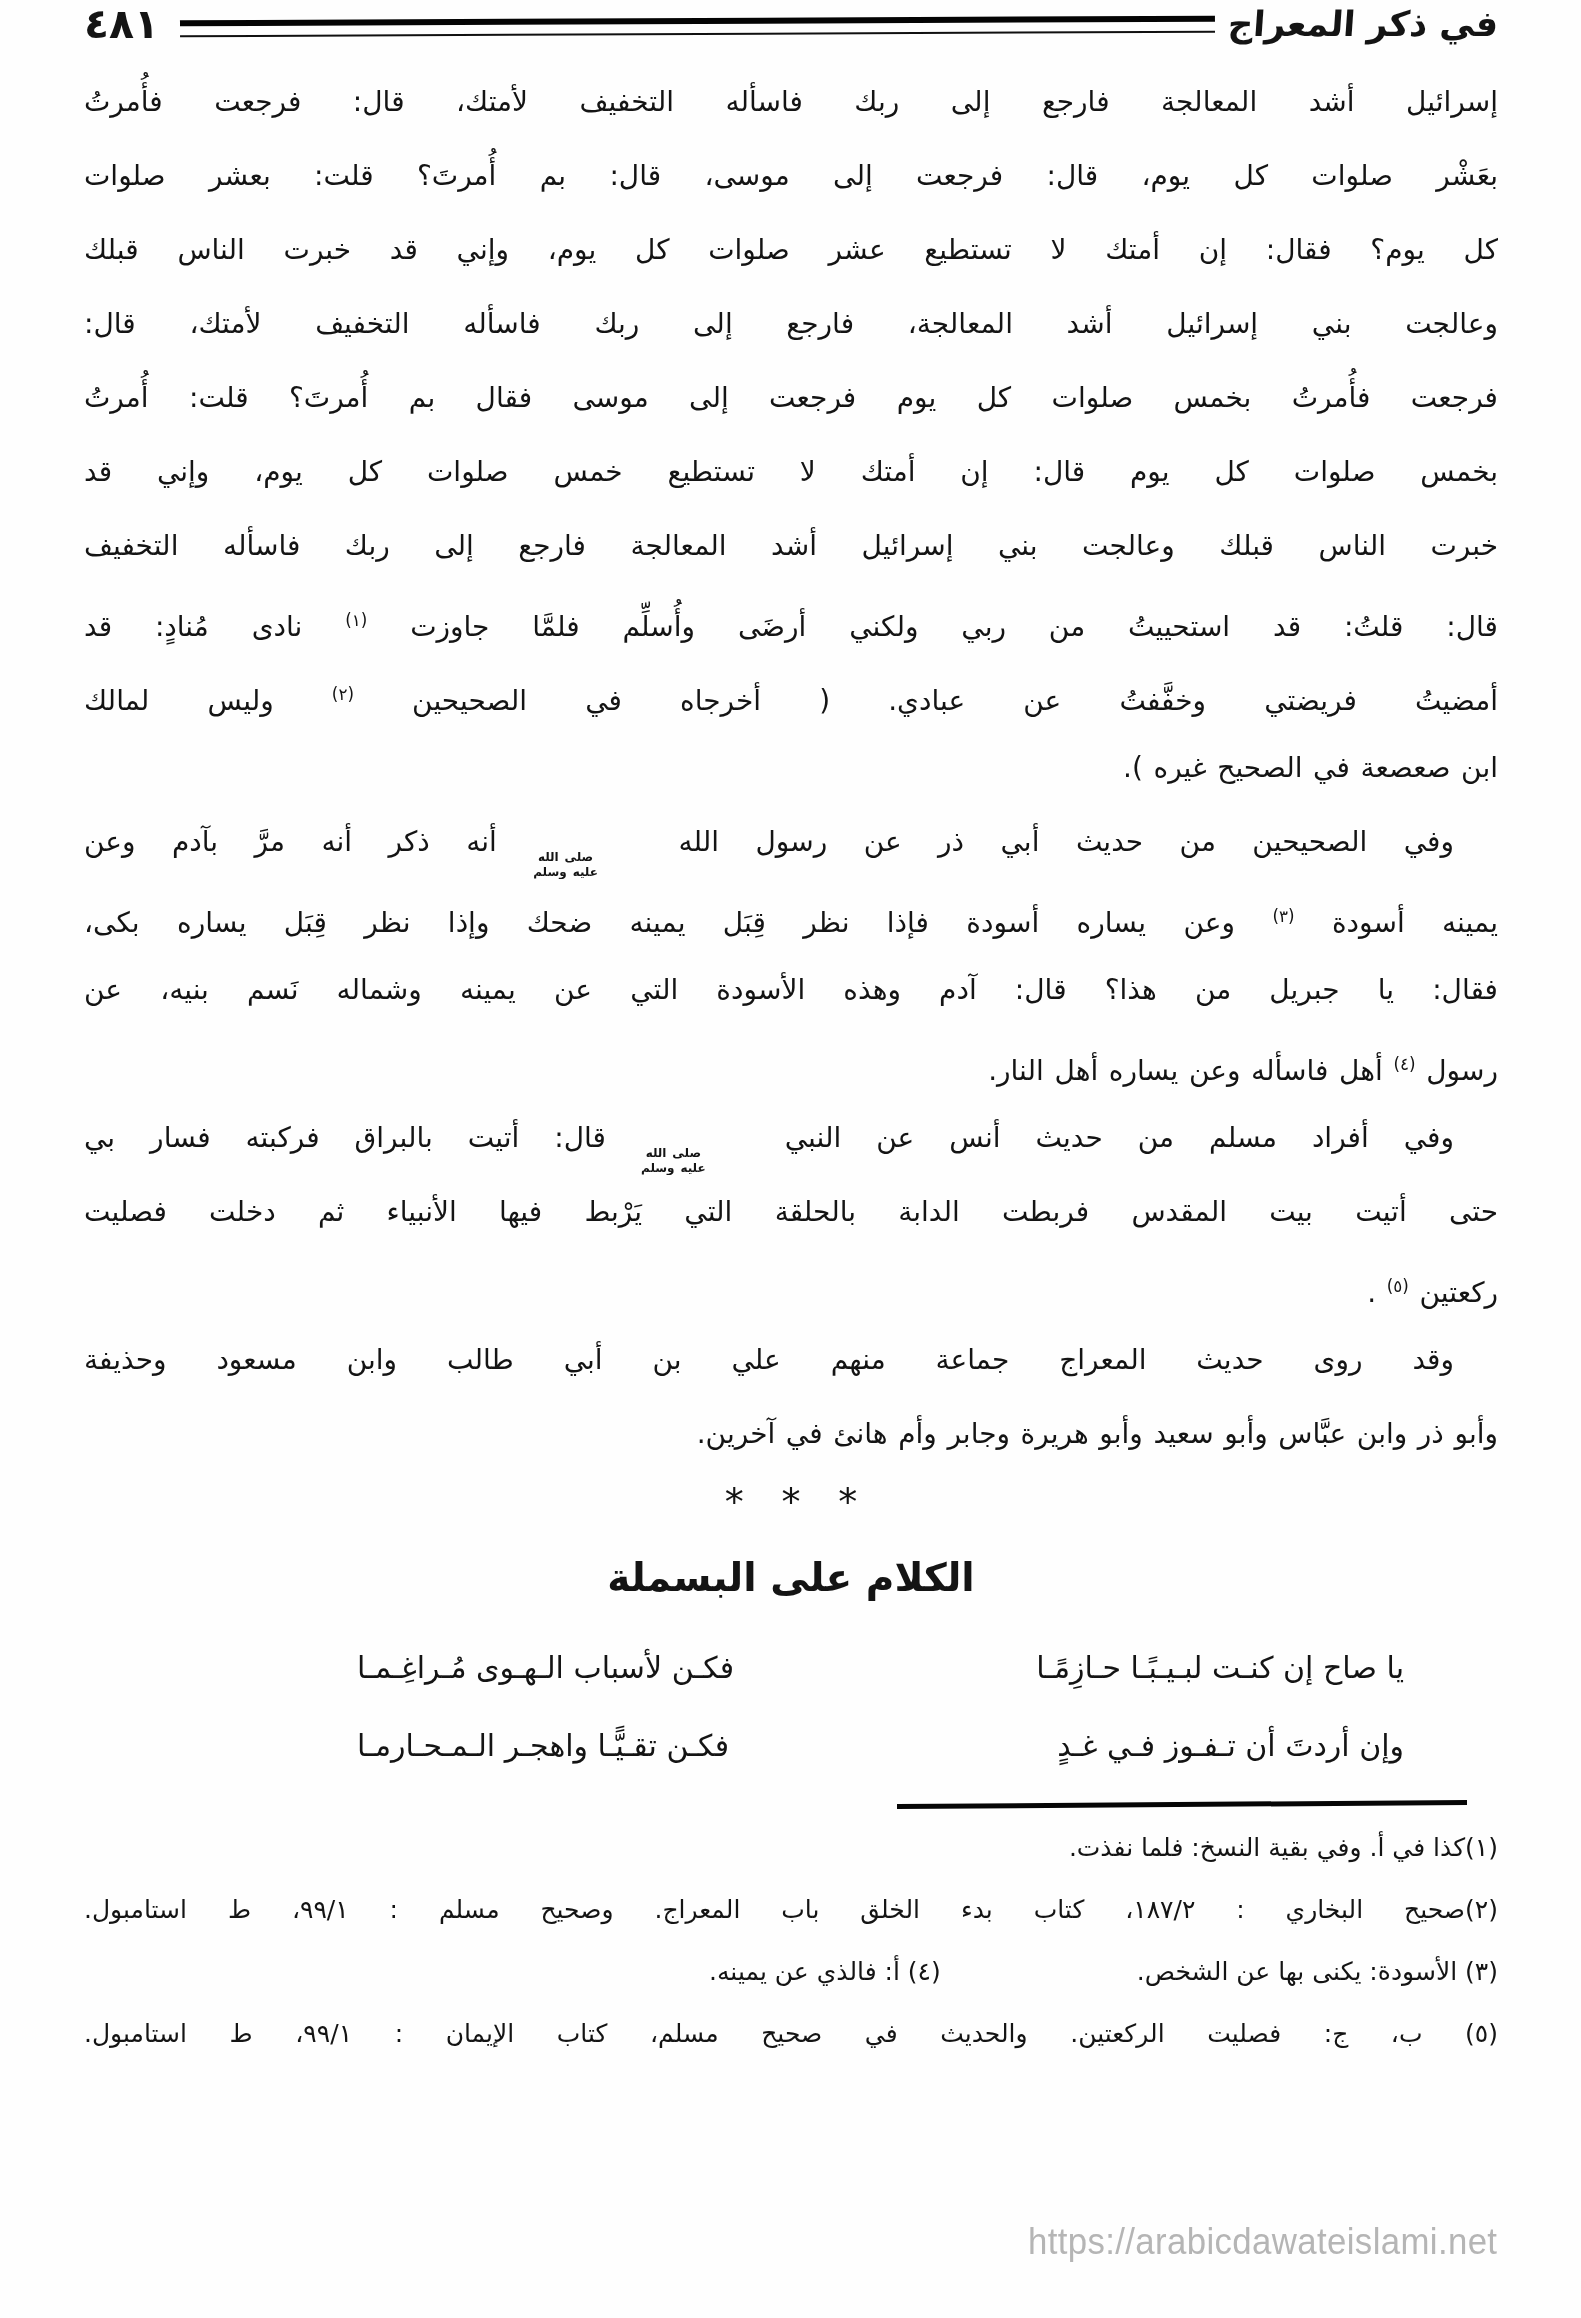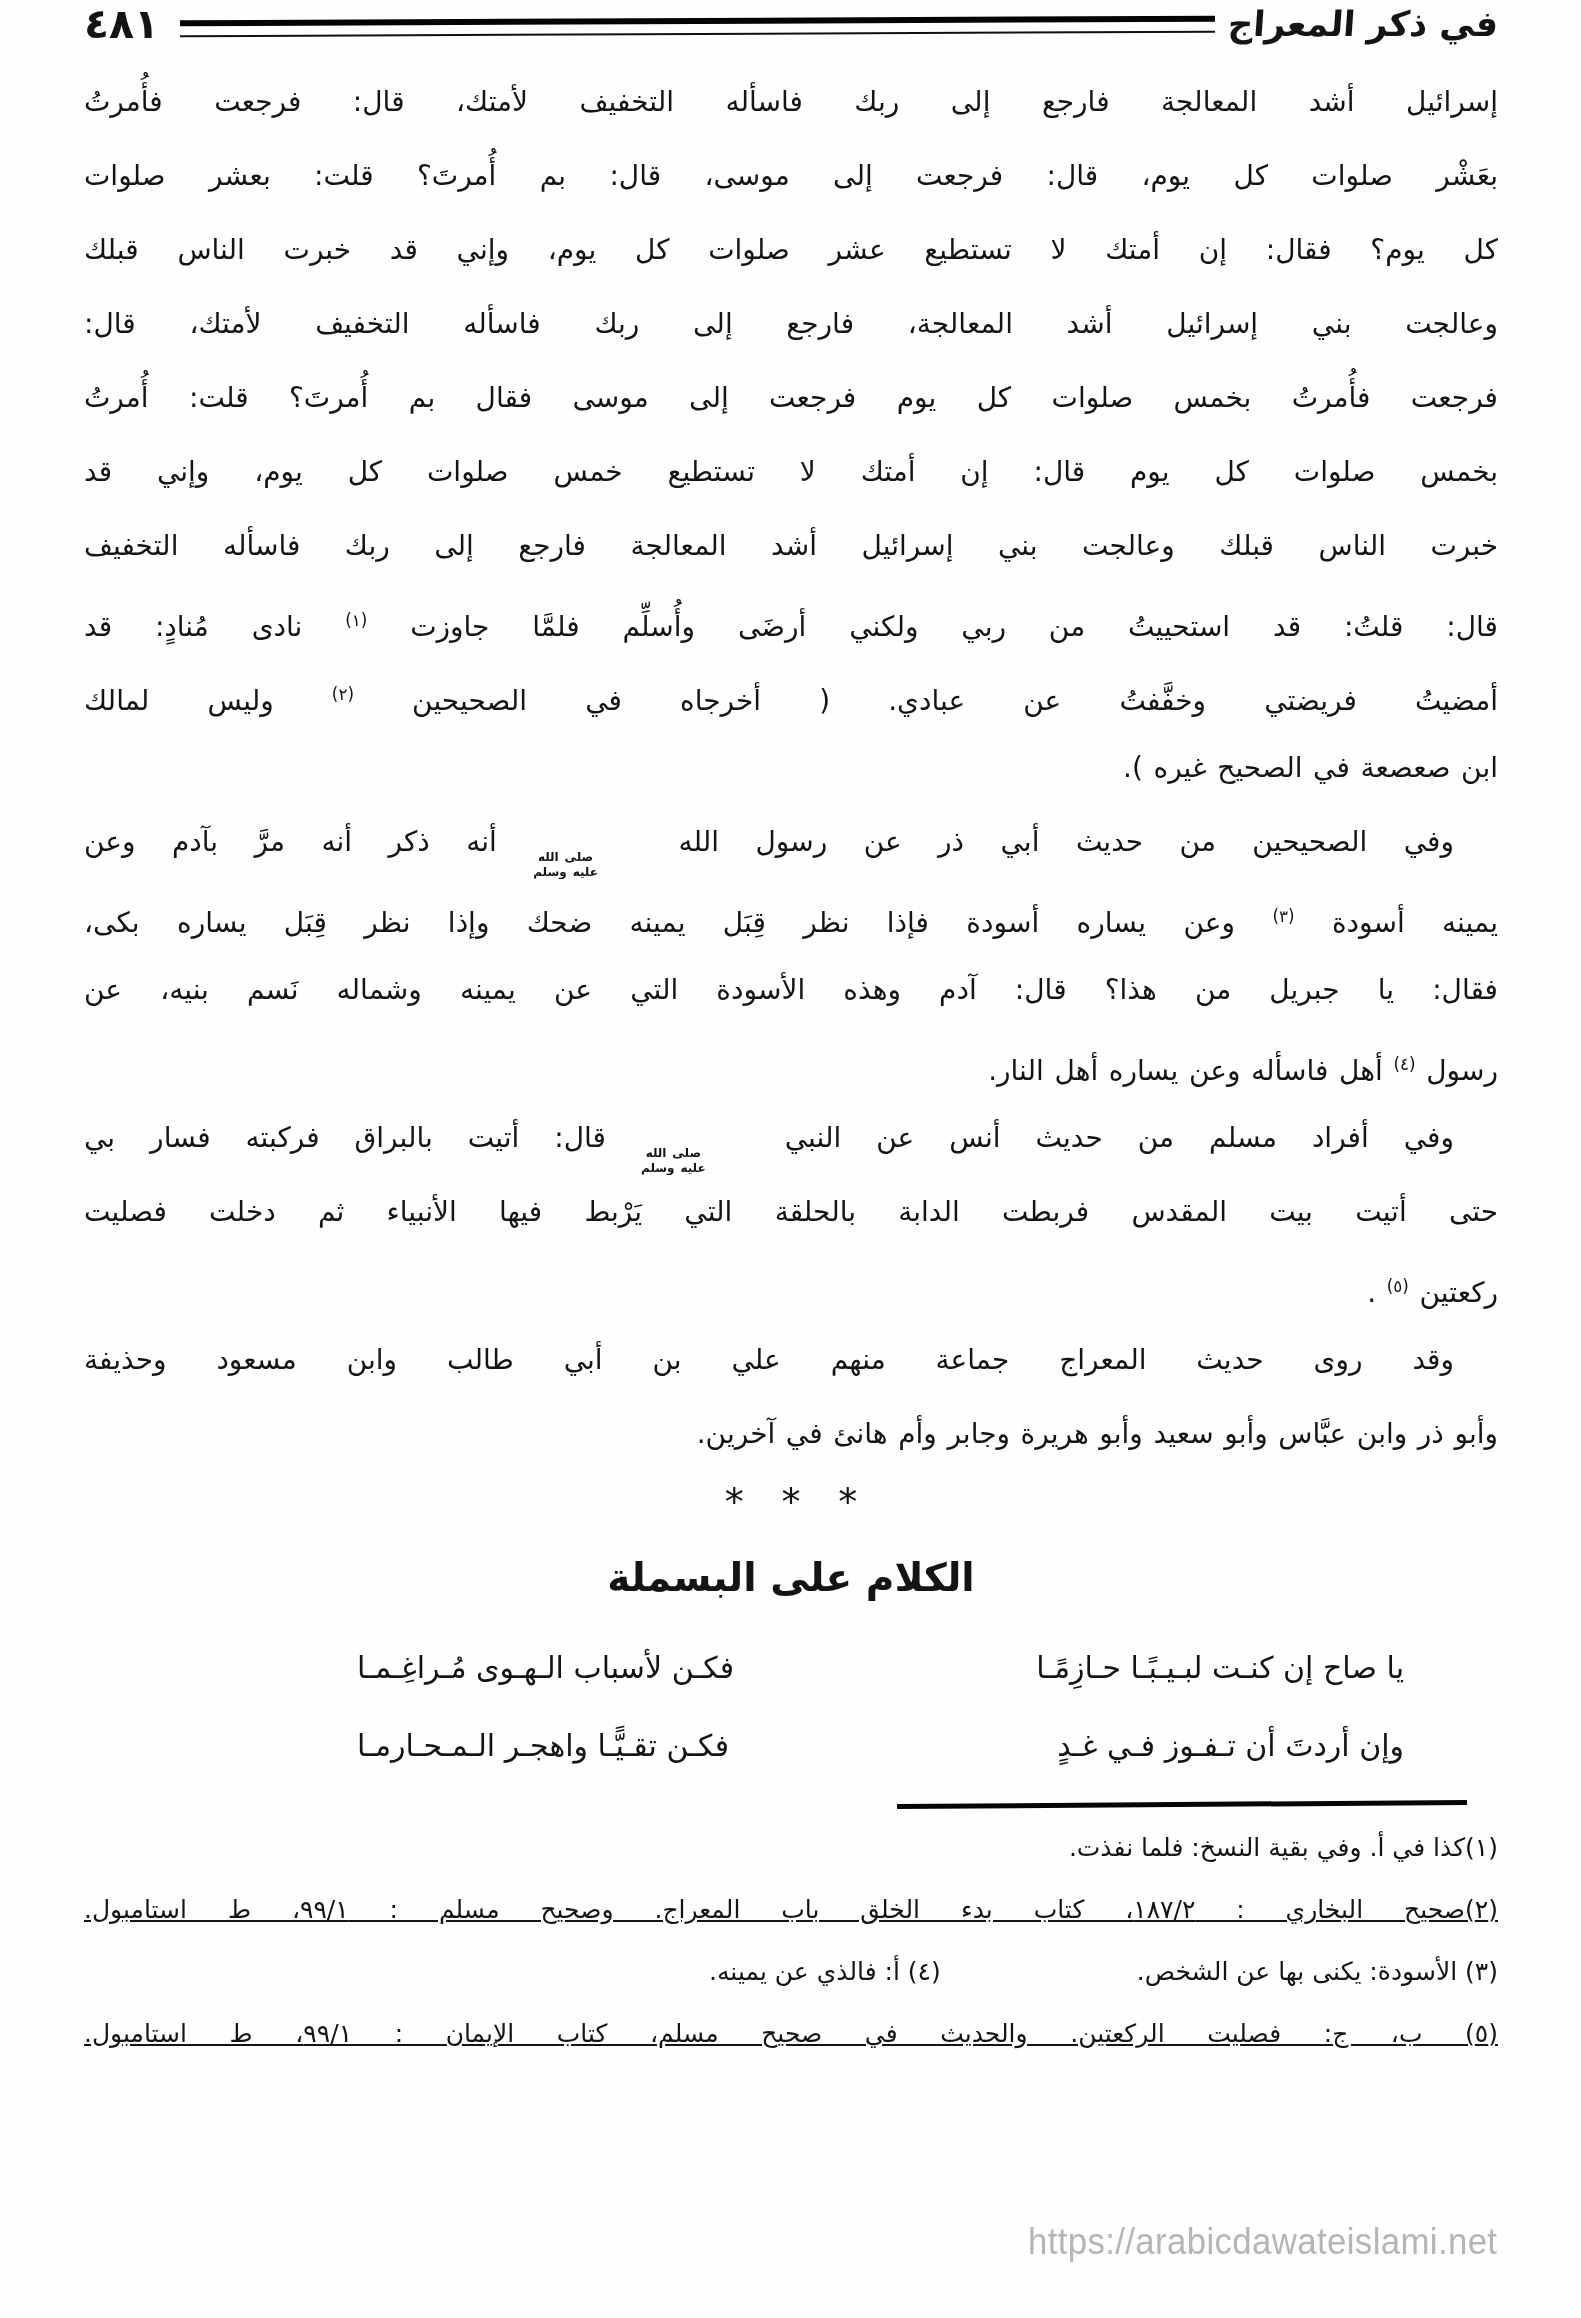--- a/index.html
+++ b/index.html
@@ -44,21 +44,21 @@
   
   .poetry { direction:rtl; width:1047px; margin:24px 94px 0 auto; }
   .poetry-row { display:flex; justify-content:space-between; height:78px; line-height:78px; font-size:30px; }
   .hemistich { white-space:nowrap; }
   
   .footnotes { direction:rtl; margin-top:17px; }
   .fn-rule { width:570px; height:5.1px; background:#060606; margin:0 31px 0 auto; transform:rotate(-0.4deg); }
   .fn { font-size:25px; line-height:62px; height:62px; overflow:hidden; }
   .fn.first { margin-top:10.2px; }
   .fn.right  { text-align:right; }
-  .fn.justify { text-align:justify; text-align-last:justify;text-decoration:underline; }
+  .fn.justify { text-align:justify; text-align-last:justify; }
   .fn-row { display:flex; gap:196px; }
   .fn-row .fn-part { white-space:nowrap; }
   
   .watermark {
     position:absolute; top:2221px; right:85px;
     direction:ltr;
     font-family:"Liberation Sans", sans-serif;
     font-size:37px; color:#b5b5b5; letter-spacing:0.4px;
     transform:scaleX(0.94); transform-origin:100% 50%;
     white-space:nowrap;

